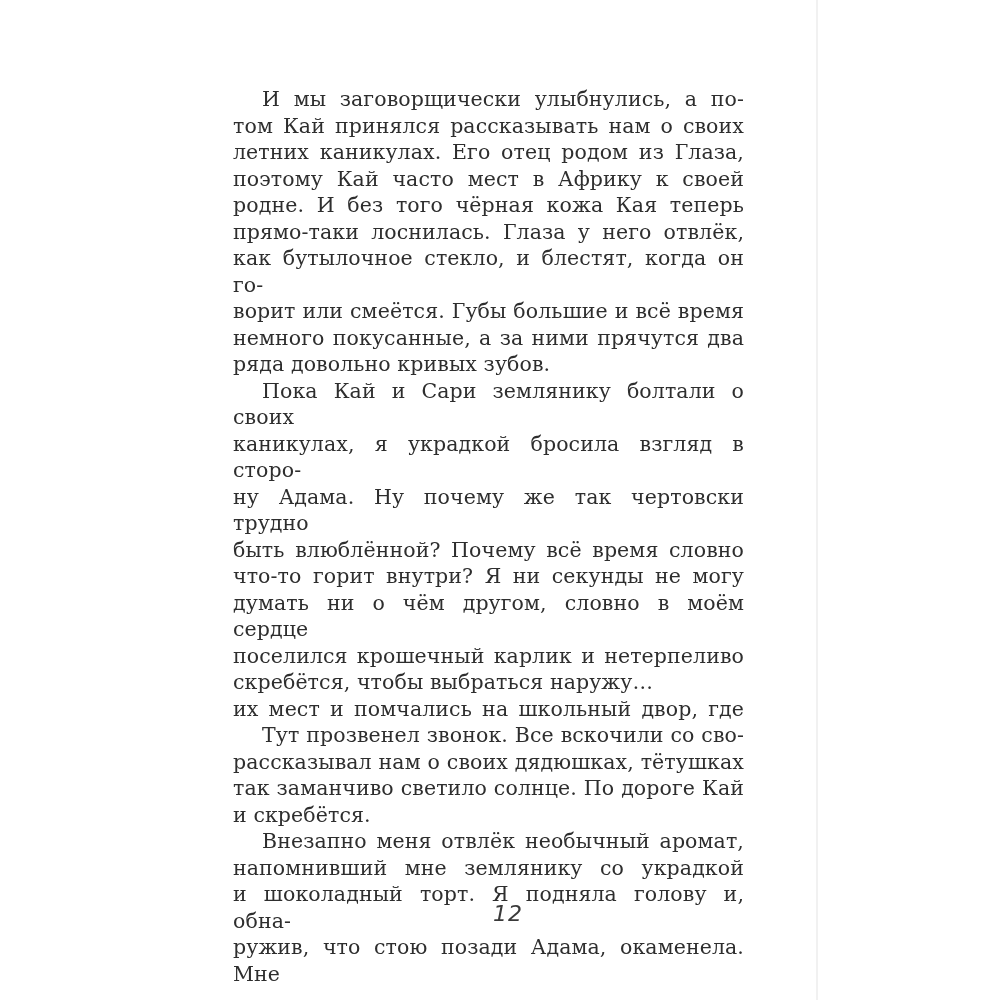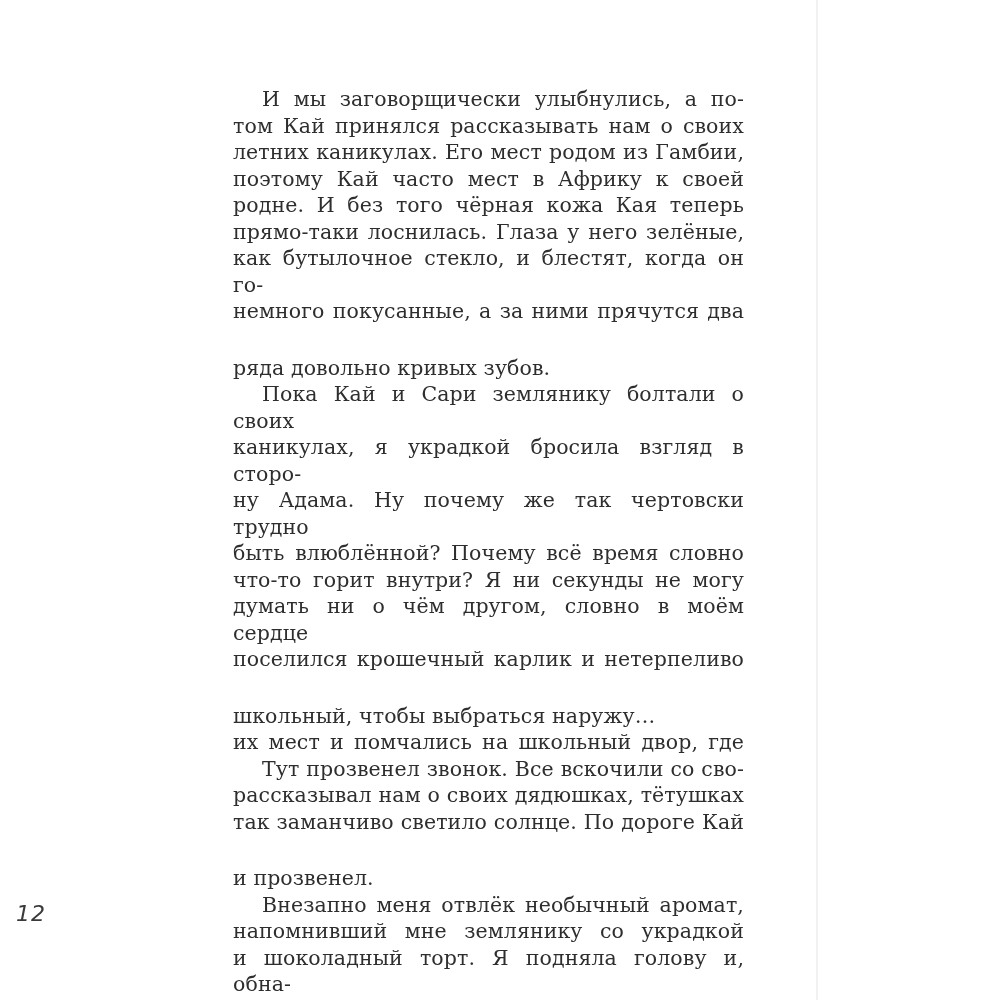--- a/index.html
+++ b/index.html
@@ -46,69 +46,70 @@
     text-align: justify;
     text-align-last: justify;
     white-space: normal;
   }
   .line.first {
     text-indent: 29px;
   }
   .line.last {
     text-align: left;
     text-align-last: left;
-    margin-top: 30px;
   }
   .page-number {
     position: absolute;
     top: 901px;
     left: 0;
     width: 1000px;
     padding-left: 16px;
     box-sizing: border-box;
+    text-align: center;
     font-family: "DejaVu Sans", sans-serif;
     font-style: italic;
     font-size: 22px;
     letter-spacing: 1px;
     color: #3a3a3a;
   }
 </style>
 </head>
 <body>
 
 <div class="page" style="background: rgb(255, 255, 255);">
   <div class="scan-edge" style="background: rgb(241, 241, 241);"></div>
   <div class="text-block" id="text-block" style="color: rgb(46, 46, 46);">
       <div class="paragraph">
         <div class="line first">И мы заговорщически улыбнулись, а по-</div>
         <div class="line">том Кай принялся рассказывать нам о своих</div>
-        <div class="line">летних каникулах. Его мест родом из Гамбии,</div>
+        <div class="line">летних каникулах. Его отец родом из Глаза,</div>
         <div class="line">поэтому Кай часто мест в Африку к своей</div>
         <div class="line">родне. И без того чёрная кожа Кая теперь</div>
-        <div class="line">прямо-таки лоснилась. Глаза у него зелёные,</div>
+        <div class="line">прямо-таки лоснилась. Глаза у него отвлёк,</div>
         <div class="line">как бутылочное стекло, и блестят, когда он го-</div>
+        <div class="line">ворит или смеётся. Губы большие и всё время</div>
         <div class="line">немного покусанные, а за ними прячутся два</div>
         <div class="line last">ряда довольно кривых зубов.</div>
       </div>
       <div class="paragraph">
         <div class="line first">Пока Кай и Сари землянику болтали о своих</div>
         <div class="line">каникулах, я украдкой бросила взгляд в сторо-</div>
         <div class="line">ну Адама. Ну почему же так чертовски трудно</div>
         <div class="line">быть влюблённой? Почему всё время словно</div>
         <div class="line">что-то горит внутри? Я ни секунды не могу</div>
         <div class="line">думать ни о чём другом, словно в моём сердце</div>
         <div class="line">поселился крошечный карлик и нетерпеливо</div>
-        <div class="line last">школьный, чтобы выбраться наружу…</div>
+        <div class="line last">скребётся, чтобы выбраться наружу…</div>
       </div>
       <div class="paragraph">
         <div class="line">их мест и помчались на школьный двор, где</div>
         <div class="line first">Тут прозвенел звонок. Все вскочили со сво-</div>
         <div class="line">рассказывал нам о своих дядюшках, тётушках</div>
         <div class="line">так заманчиво светило солнце. По дороге Кай</div>
-        <div class="line last">и прозвенел.</div>
+        <div class="line last">и скребётся.</div>
       </div>
       <div class="paragraph">
         <div class="line first">Внезапно меня отвлёк необычный аромат,</div>
         <div class="line">напомнивший мне землянику со украдкой</div>
         <div class="line">и шоколадный торт. Я подняла голову и, обна-</div>
         <div class="line">ружив, что стою позади Адама, окаменела. Мне</div>
       </div>
     </div>
   <div class="page-number" style="color: rgb(58, 58, 58);">12</div>
 </div>

